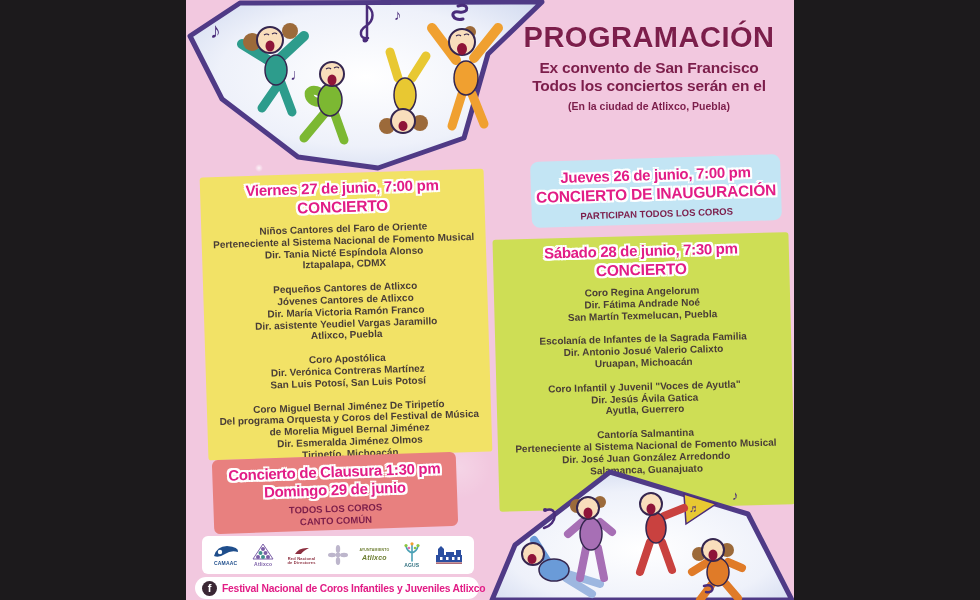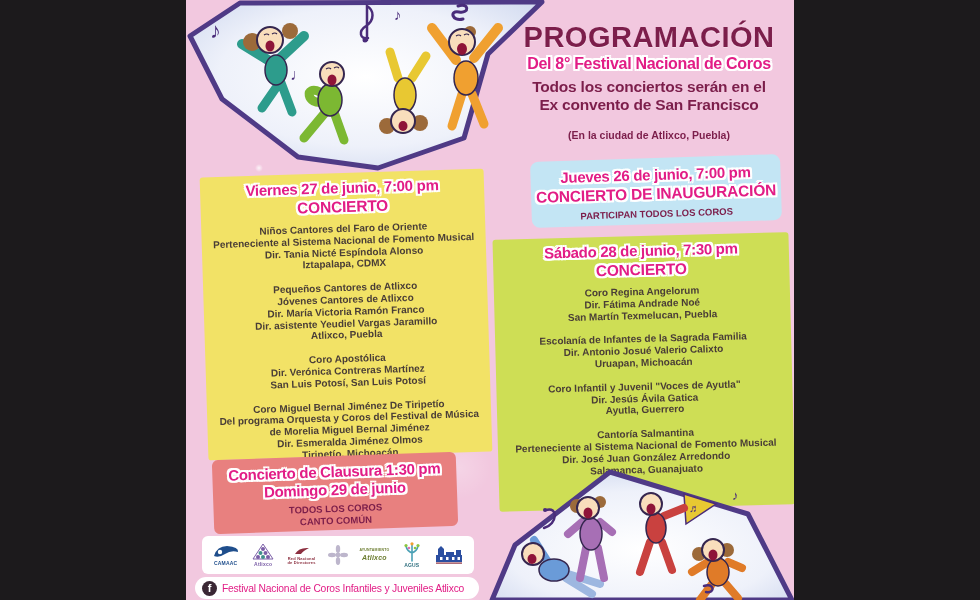--- a/index.html
+++ b/index.html
@@ -35,21 +35,21 @@
   }
   .magenta{color:var(--magenta,#e21d86);}
   .outlined{
     text-shadow:
       -2px -2px 0 #fff, 0 -2px 0 #fff, 2px -2px 0 #fff,
       -2px 0 0 #fff, 2px 0 0 #fff,
       -2px 2px 0 #fff, 0 2px 0 #fff, 2px 2px 0 #fff;
   }
   .subtitle-line{font-size:16px;font-weight:800;letter-spacing:-.3px;line-height:19px;}
   .venue-line{font-size:15.5px;font-weight:800;color:var(--maroon,#7c1e4b);line-height:18px;letter-spacing:-.2px;}
-  .venue-note{font-size:10.5px;font-weight:700;color:var(--maroon,#7c1e4b);margin-top:15px;}
+  .venue-note{font-size:10.5px;font-weight:700;color:var(--maroon,#7c1e4b);margin-top:5px;}
   .hdr-gap{height:5px;}
   
   .box{box-sizing:border-box;padding:6px 4px 0 4px;}
   .blue-box{left:345px;top:158px;width:250px;height:66px;background:var(--blue,#c3e5f4);
     border-radius:8px;transform:rotate(-1.8deg);padding-top:8px;}
   .yellow-box{left:18px;top:173px;width:284px;height:283px;background:var(--yellow,#f2e266);
     border-radius:3px;transform:rotate(-1.8deg);}
   .green-box{left:310px;top:236px;width:296px;height:272px;background:var(--green,#cede55);
     border-radius:3px;transform:rotate(-1.5deg);z-index:1;}
   .red-box{left:27px;top:456px;width:244px;height:74px;background:var(--red,#e8807f);
@@ -66,21 +66,21 @@
   .logo{display:flex;flex-direction:column;align-items:center;line-height:1;}
   .logo-label{font-size:5px;font-weight:700;color:#1f4e8c;margin-top:1px;letter-spacing:.2px;}
   .logo-label.tiny{font-size:4px;color:#8c2f3f;text-align:center;width:30px;}
   .logo-label.script{font-size:7px;color:#6b7c2f;font-style:italic;font-weight:800;}
   .logo-sup{font-size:3.5px;color:#6b7c2f;font-weight:700;letter-spacing:.2px;}
   
   .fb-pill{left:9px;top:577px;width:284px;height:22px;background:#fff;border-radius:11px;
     display:flex;align-items:center;gap:5px;padding:0 7px;box-sizing:border-box;}
   .fb-icon{width:15px;height:15px;border-radius:50%;background:#3a2734;color:#fff;
     font-size:11px;font-weight:800;display:flex;align-items:center;justify-content:center;flex:0 0 15px;}
-  .fb-text{font-size:10.3px;font-weight:400;color:var(--magenta,#e21d86);letter-spacing:-.2px;white-space:nowrap;}
+  .fb-text{font-size:10.3px;font-weight:700;color:var(--magenta,#e21d86);letter-spacing:-.2px;white-space:nowrap;}
   
   .illus-top{left:0;top:0;}
   .illus-bottom{left:302px;top:466px;z-index:2;}
 </style>
 </head>
 <body>
 
 <div class="poster">
 
   <svg class="abs illus-top" width="360" height="175" viewBox="0 0 360 175">
@@ -138,24 +138,23 @@
     <text x="208" y="20" font-size="15" fill="#4a2c7a">♪</text>
     <g>
       <path d="M181,40 L181,6 C188,10 189,20 180,26 C172,31 174,40 182,38" stroke="#4a2c7a" stroke-width="2.5" fill="none" stroke-linecap="round"></path>
       <circle cx="179" cy="40" r="2.5" fill="#4a2c7a"></circle>
     </g>
     <path d="M272,6 C283,2 284,14 273,12 C263,10 266,22 277,19" stroke="#4a2c7a" stroke-width="3" fill="none" stroke-linecap="round"></path>
   </svg>
 
   <header class="abs header ctr">
     <div class="title">PROGRAMACIÓN</div>
-    <div class="subtitle-line magenta outlined">Del 8° Festival Nacional de Coros</div>
     <div class="hdr-gap"></div>
+    <div class="venue-line">Ex convento de San Francisco</div>
     <div class="venue-line">Todos los conciertos serán en el</div>
-    <div class="venue-line">Ex convento de San Francisco</div>
     <div class="venue-note">(En la ciudad de Atlixco, Puebla)</div>
   </header>
 
   <section class="abs box blue-box ctr">
     <div class="event-date magenta outlined">Jueves 26 de junio, 7:00 pm</div>
     <div class="event-title magenta outlined">CONCIERTO DE INAUGURACIÓN</div>
     <div class="event-note">PARTICIPAN TODOS LOS COROS</div>
   </section>
 
   <section class="abs box yellow-box ctr">

